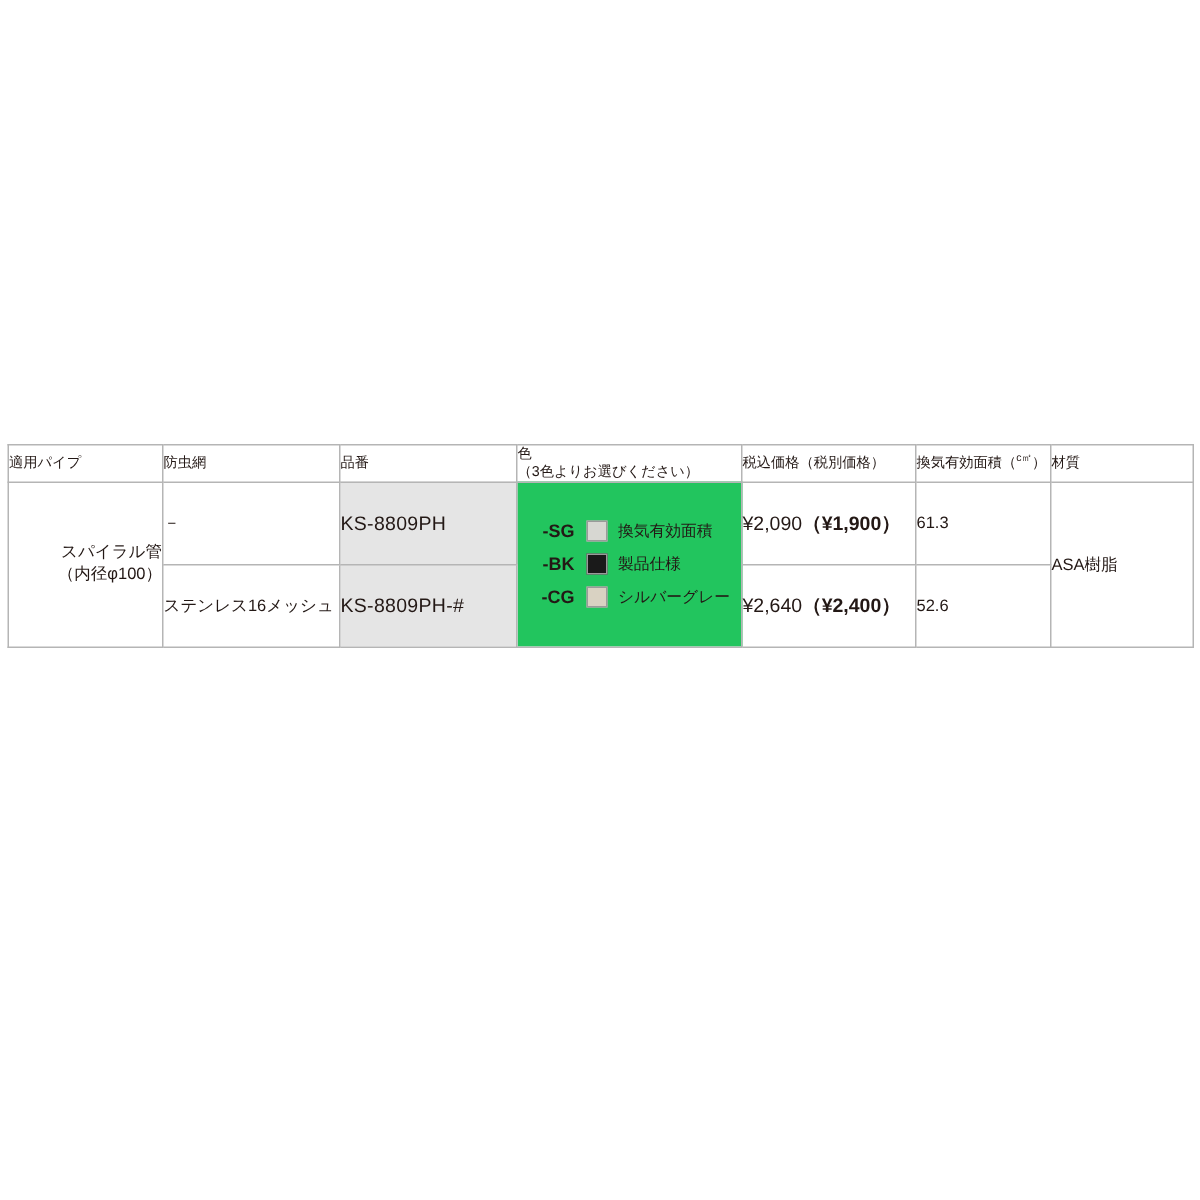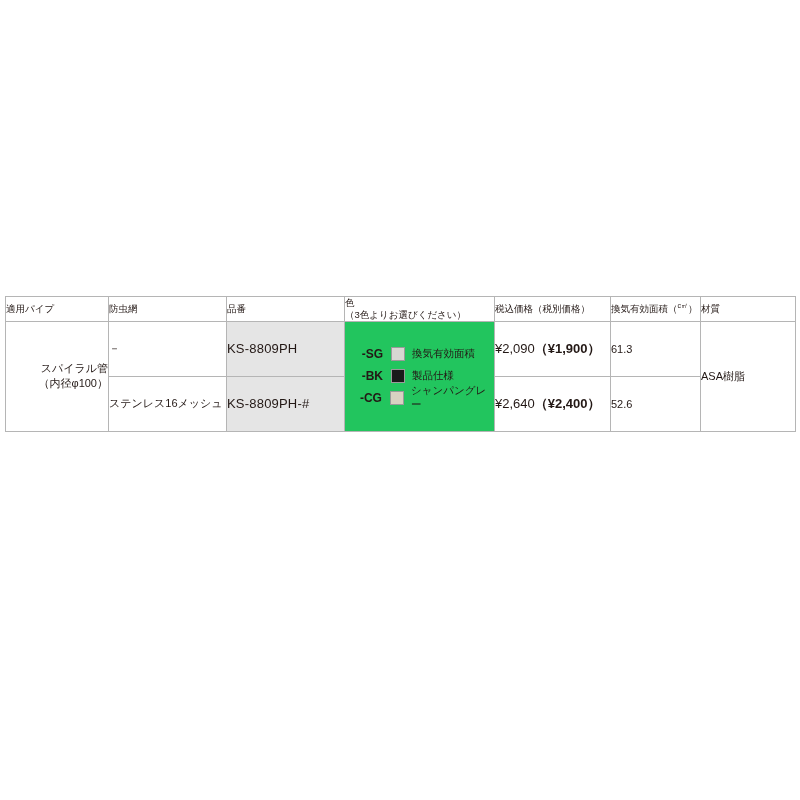--- a/index.html
+++ b/index.html
@@ -206,21 +206,21 @@
                 <span class="cname">換気有効面積</span>
               </div>
               <div class="color-row">
                 <span class="code">-BK</span>
                 <span class="chip" style="background:#1a1a1a"></span>
                 <span class="cname">製品仕様</span>
               </div>
               <div class="color-row">
                 <span class="code">-CG</span>
                 <span class="chip" style="background:#d9d2c2"></span>
-                <span class="cname">シャンパングレー</span>
+                <span class="cname">シルバーグレー</span>
               </div>
             </div>
           </td>
           <td class="cell-price"><span>¥2,090</span><span class="tax">（¥1,900）</span></td>
           <td class="cell-area">61.3</td>
           <td class="cell-mat" rowspan="2">ASA樹脂</td>
         </tr>
         <tr>
           <td class="cell-net">ステンレス16メッシュ</td>
           <td class="cell-model">KS-8809PH-#</td>

